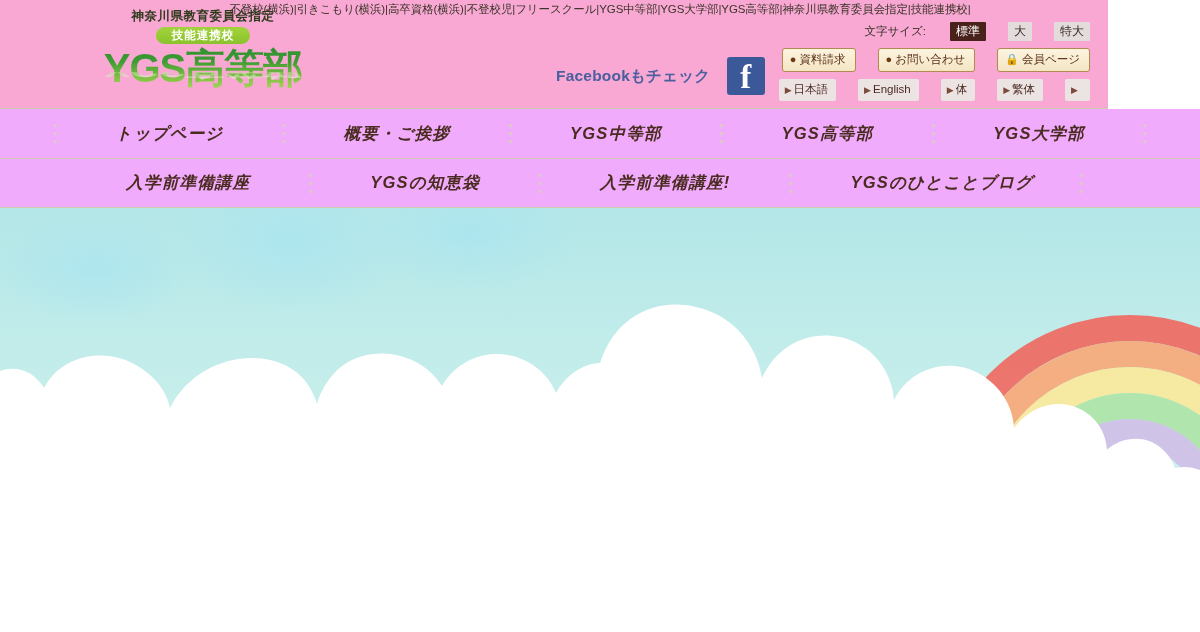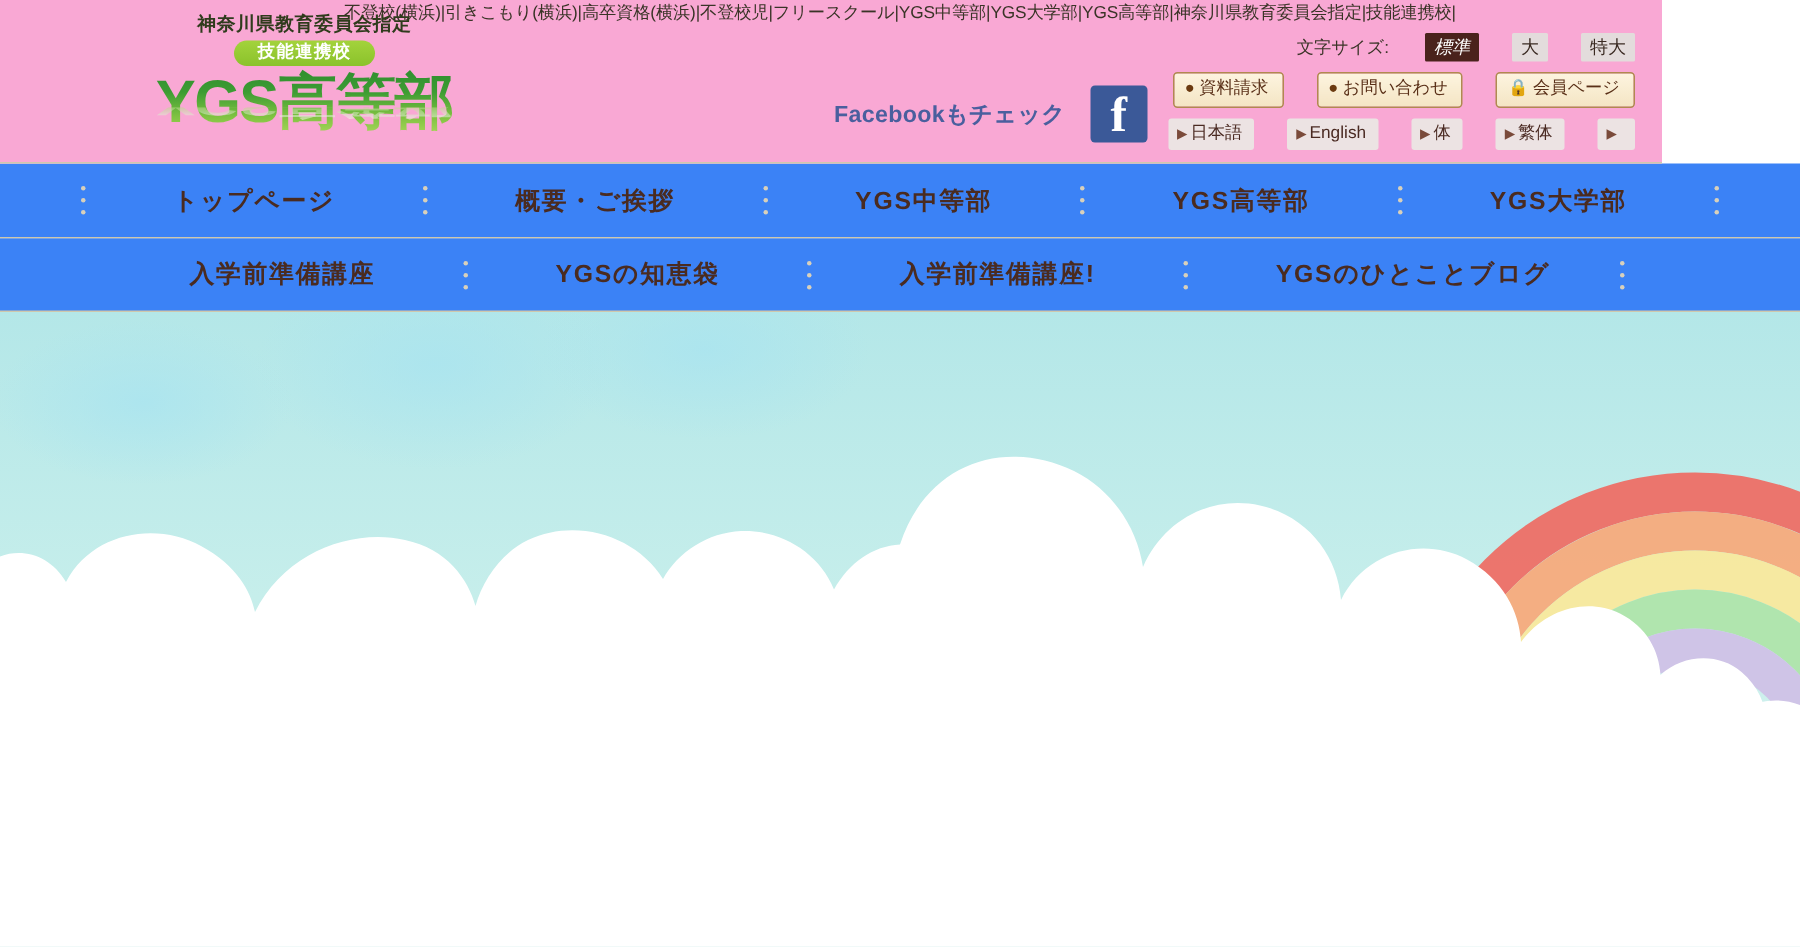--- a/index.html
+++ b/index.html
@@ -145,21 +145,20 @@
     padding: 2px 6px 3px 6px;
     font-size: 12px;
     line-height: 14px;
     background: #e3dcdc;
     color: #3a2a22;
     border-radius: 1px;
   }
   .size-btn.active {
     background: #4a221c;
     color: #ffffff;
-    font-style: italic;
   }
 
   .lang-btn {
     display: inline-block;
     padding: 3px 8px 4px 6px;
     font-size: 11.5px;
     line-height: 14px;
     background: #ece3e3;
     color: #4a2a22;
     border-radius: 2px;
@@ -185,26 +184,27 @@
   }
   .act-btn .gl {
     display: inline-block;
     color: #6b3a10;
     font-size: 11px;
     margin-right: 3px;
   }
 
   
   .nav {
-    background: #3b82f6;
+    background: #f0abfc;
     border-bottom: 1px solid #cfc8ad;
     height: 50px;
     display: flex;
     align-items: center;
     justify-content: center;
+    font-style: italic;
   }
   .nav.row2 { height: 49px; }
 
   .nav-item {
     font-size: 16.5px;
     font-weight: bold;
     color: #4a2b20;
     letter-spacing: 1.2px;
     white-space: nowrap;
     padding: 0 10px;

